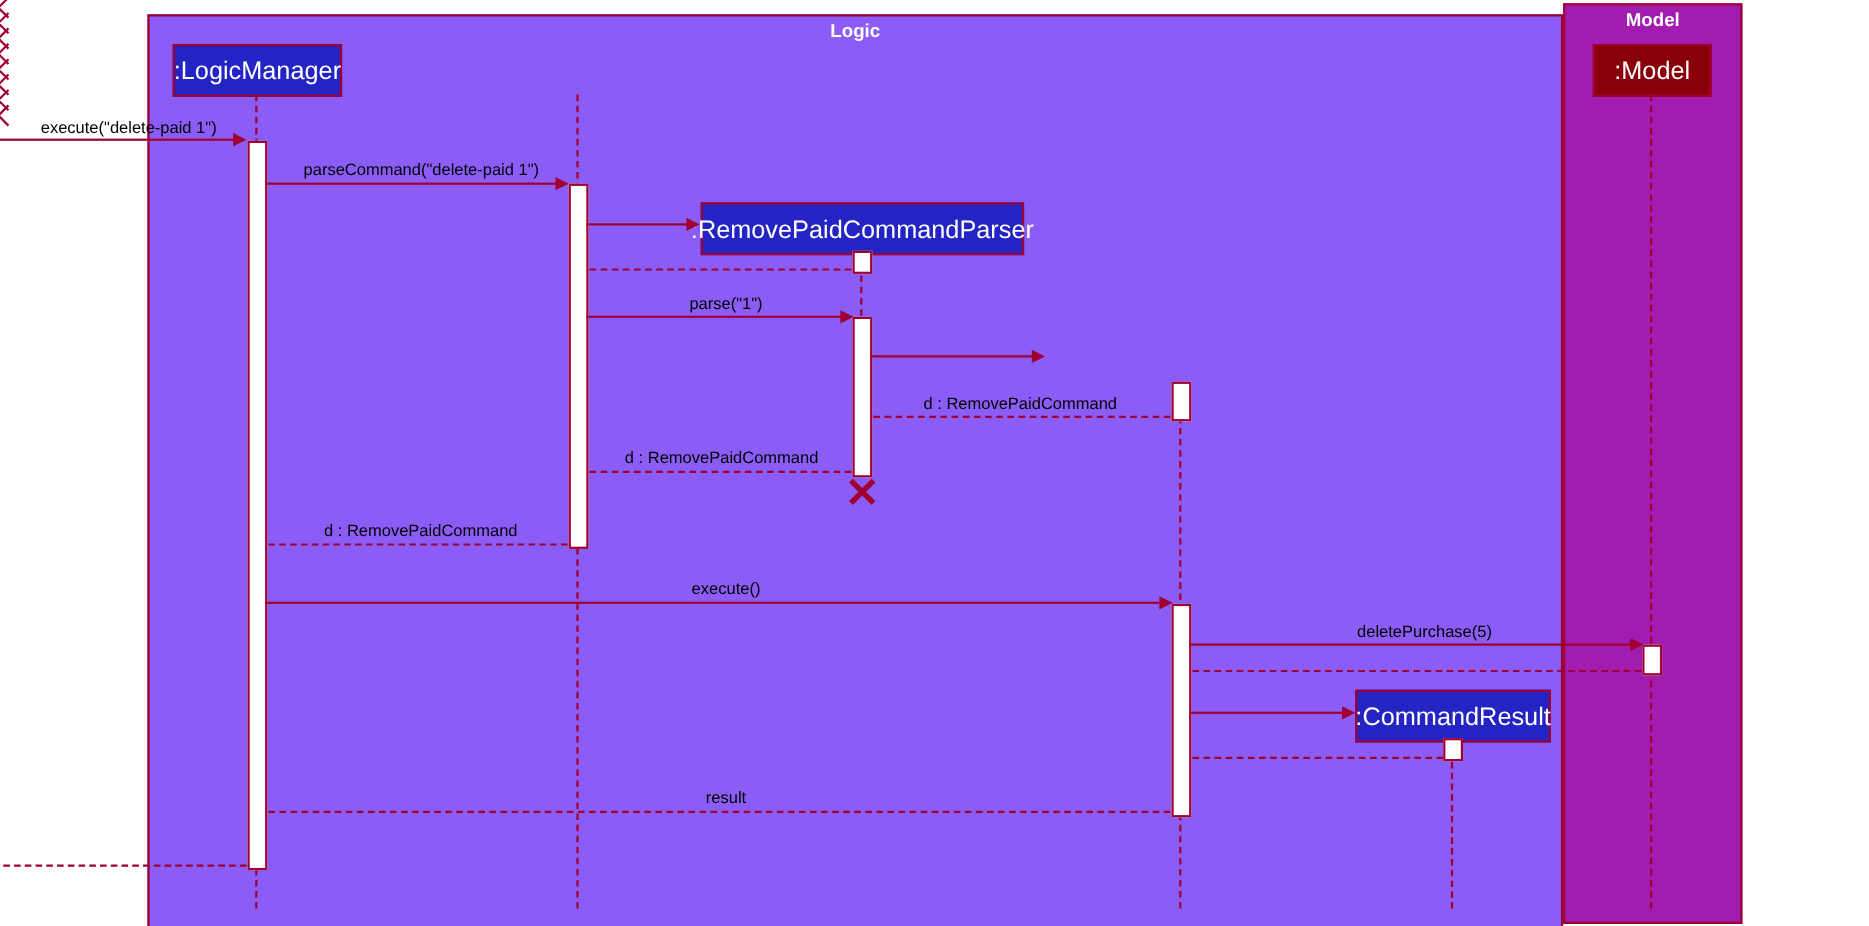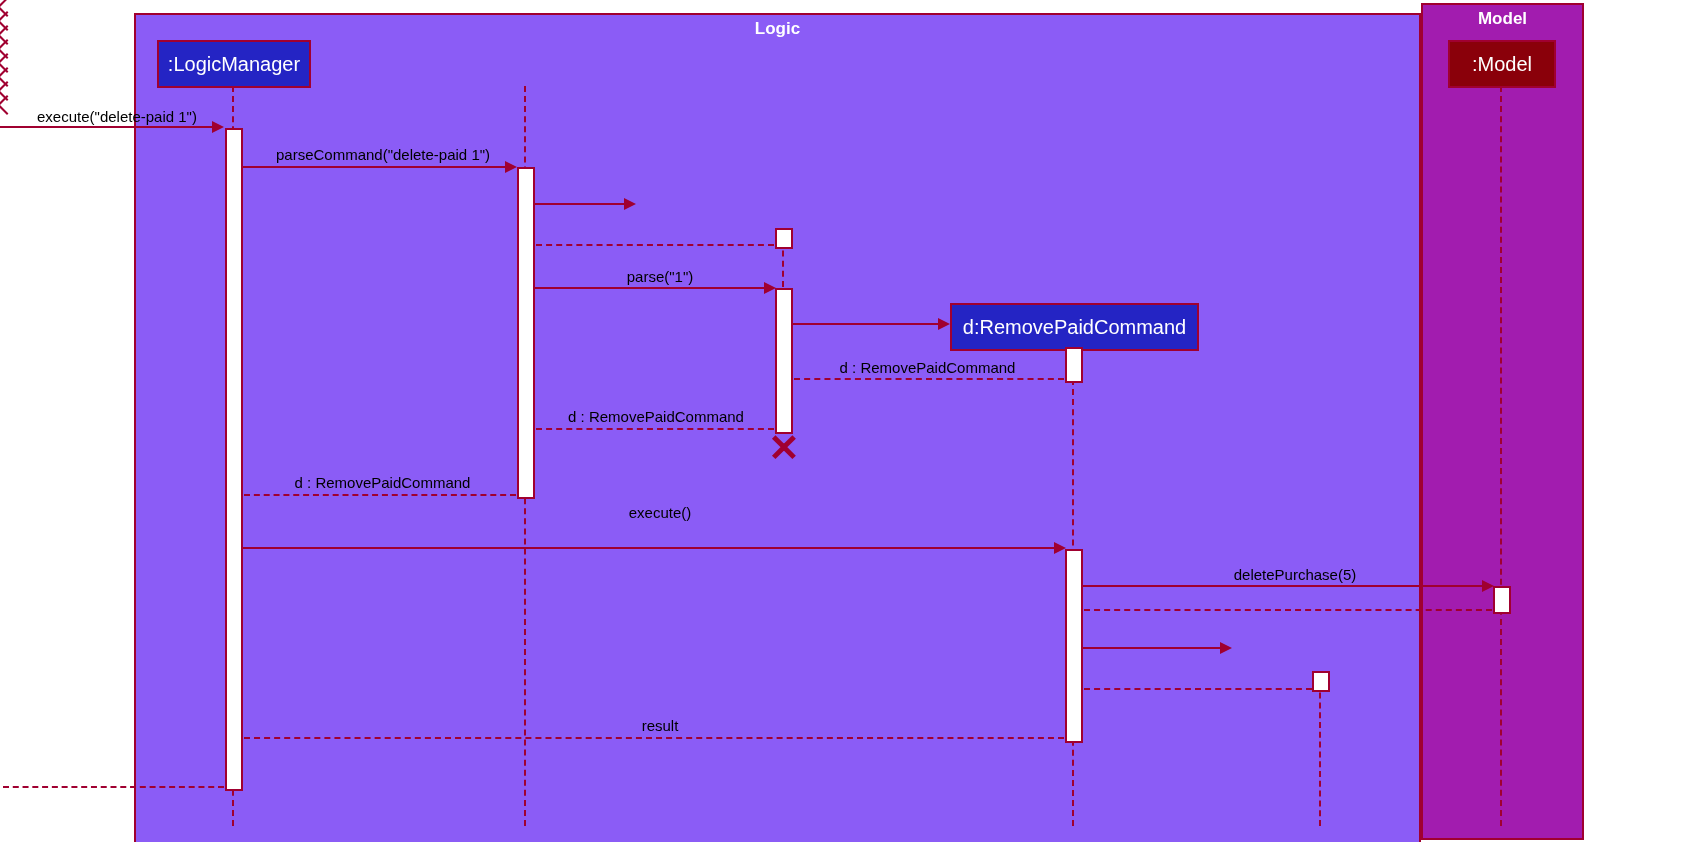--- a/index.html
+++ b/index.html
@@ -1,19 +1,19 @@
 <!DOCTYPE html>
 <html><head>
 <meta charset="utf-8">
 <style>
 body{margin:0;font-family:sans-serif;background:#fff}
 .canvas{position:relative;width:1699px;height:842px}
 .frame{position:absolute;border:2px solid #a00030}
 .frame-label{position:absolute;top:2px;left:50%;transform:translateX(-50%);font-weight:bold;font-size:17px;padding:2px 8px}
-.participant{position:absolute;border:2px solid #a00030;color:#fff;text-align:center;display:flex;align-items:center;justify-content:center;font-size:20px;height:44px}
+.participant{position:absolute;border:2px solid #a00030;color:#fff;text-align:center;display:flex;align-items:center;justify-content:center;font-size:23px;height:44px}
 .p-logic{background:#2424c4}
 .p-model{background:#8a000a}
 .lifeline{position:absolute;border-left:2px dashed #a00030;width:0}
 .activation{position:absolute;background:#fff;border:2px solid #a00030;width:14px}
 .destroy{position:absolute;color:#a00030;font-size:38px;font-weight:bold}
 .msg{position:absolute;font-size:15px;text-align:center}
 .arrow-solid{position:absolute;height:2px;background:#a00030}
 .arrow-dashed{position:absolute;height:0;border-top:2px dashed #a00030}
 .ah{position:absolute;width:0;height:0}
 .ah-r{border-top:6px solid transparent;border-bottom:6px solid transparent;border-left:12px solid #a00030}
@@ -31,27 +31,30 @@
   <div class="frame-label" style="color:#fff">Model</div>
 </div>
 
 <div class="participant p-logic" style="left:157px;top:40px;width:150px">
       <span>:LogicManager</span>
     </div>
 <div class="lifeline" style="left:232px;top:86px;height:740px"></div>
 
 <div class="lifeline" style="left:524px;top:86px;height:740px"></div>
 
+<div class="participant p-logic" style="left:637px;top:184px;width:290px">
+      <span>:RemovePaidCommandParser</span>
+    </div>
 <div class="lifeline" style="left:782px;top:230px;height:200px"></div>
 
-<div class="participant p-logic" style="left:950px;top:303px;width:245px">
-      <span>d:RemovePaidCommand</span>
-    </div>
 <div class="lifeline" style="left:1072px;top:349px;height:477px"></div>
 
+<div class="participant p-logic" style="left:1232px;top:627px;width:174px">
+      <span>:CommandResult</span>
+    </div>
 <div class="lifeline" style="left:1319px;top:673px;height:153px"></div>
 
 <div class="participant p-model" style="left:1448px;top:40px;width:104px">
       <span>:Model</span>
     </div>
 <div class="lifeline" style="left:1500px;top:86px;height:740px"></div>
 
 <div class="activation" style="left:225px;top:128px;height:659px"></div>
 <div class="activation" style="left:517px;top:167px;height:328px"></div>
 <div class="activation" style="left:775px;top:228px;height:17px"></div>
@@ -89,21 +92,21 @@
 <div class="msg" style="left:540px;top:408px;width:232px">d : RemovePaidCommand</div>
 <div class="arrow-dashed" style="left:536px;top:428px;width:238px"></div>
 <div class="ah-l-open" style="left:536px;top:421px"></div>
 
 <div class="destroy" style="left:768px;top:426px">✕</div>
 
 <div class="msg" style="left:250px;top:474px;width:265px">d : RemovePaidCommand</div>
 <div class="arrow-dashed" style="left:244px;top:494px;width:272px"></div>
 <div class="ah-l-open" style="left:244px;top:487px"></div>
 
-<div class="msg" style="left:565px;top:504px;width:190px">execute()</div>
+<div class="msg" style="left:565px;top:527px;width:190px">execute()</div>
 <div class="arrow-solid" style="left:241px;top:547px;width:822px"></div>
 <div class="ah ah-r" style="left:1054px;top:542px"></div>
 
 <div class="msg" style="left:1200px;top:566px;width:190px">deletePurchase(5)</div>
 <div class="arrow-solid" style="left:1081px;top:585px;width:410px"></div>
 <div class="ah ah-r" style="left:1482px;top:580px"></div>
 
 <div class="arrow-dashed" style="left:1084px;top:609px;width:408px"></div>
 <div class="ah-l-open" style="left:1084px;top:602px"></div>
 

